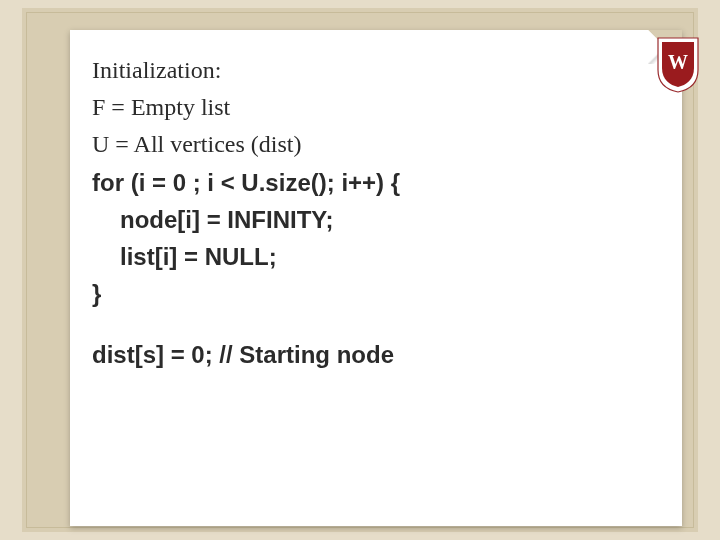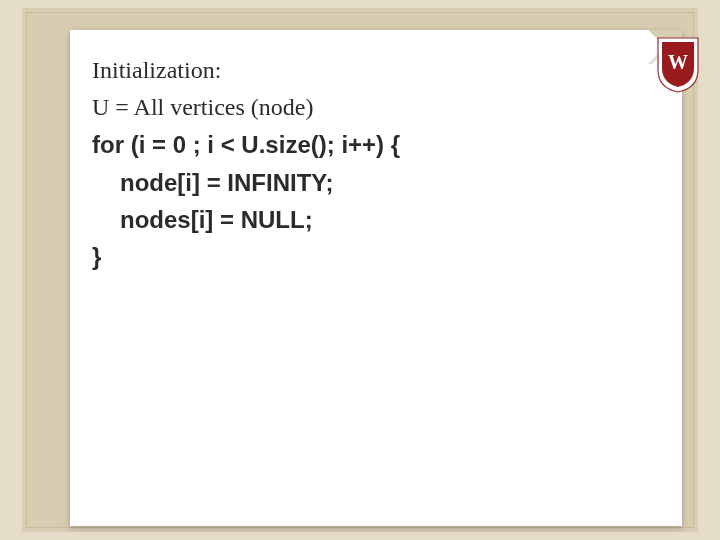--- a/index.html
+++ b/index.html
@@ -80,26 +80,28 @@
   .gap { height: 24px; }
 </style>
 </head>
 <body>
 
 <div class="frame">
   <div class="card">
 
     <div class="content">
       <div class="serif">Initialization:</div>
-      <div class="serif">U = All vertices (node)</div>
+      <div class="serif">F = Empty list</div>
+      <div class="serif">U = All vertices (dist)</div>
       <div class="sans">for (i = 0 ; i &lt; U.size(); i++) {</div>
       <div class="sans indent">node[i] = INFINITY;</div>
-      <div class="sans indent">nodes[i] = NULL;</div>
+      <div class="sans indent">list[i] = NULL;</div>
       <div class="sans">}</div>
       <div class="gap"></div>
+      <div class="sans">dist[s] = 0; // Starting node</div>
     </div>
 
   </div>
 
   <div class="crest">
     <svg width="44" height="58" viewBox="0 0 44 58">
       <path d="M2 2 H42 V34 C42 48 32 54 22 56 C12 54 2 48 2 34 Z" fill="#ffffff" stroke="#9a2b2e" stroke-width="1.2"></path>
       <path d="M6 6 H38 V32 C38 44 30 49 22 51 C14 49 6 44 6 32 Z" fill="#9a1b1e"></path>
       <text x="22" y="33" text-anchor="middle" font-family="Georgia, serif" font-size="20" font-weight="bold" fill="#ffffff">W</text>
     </svg>

